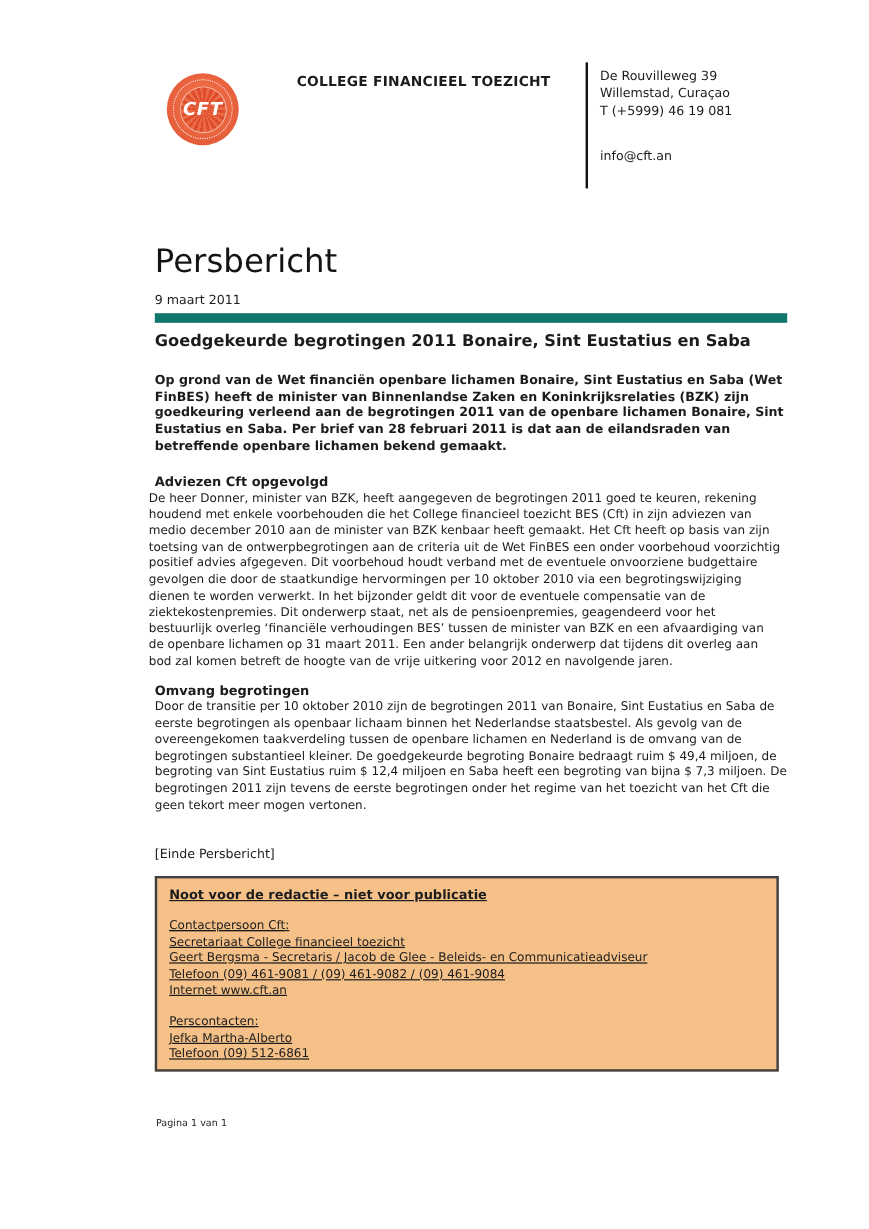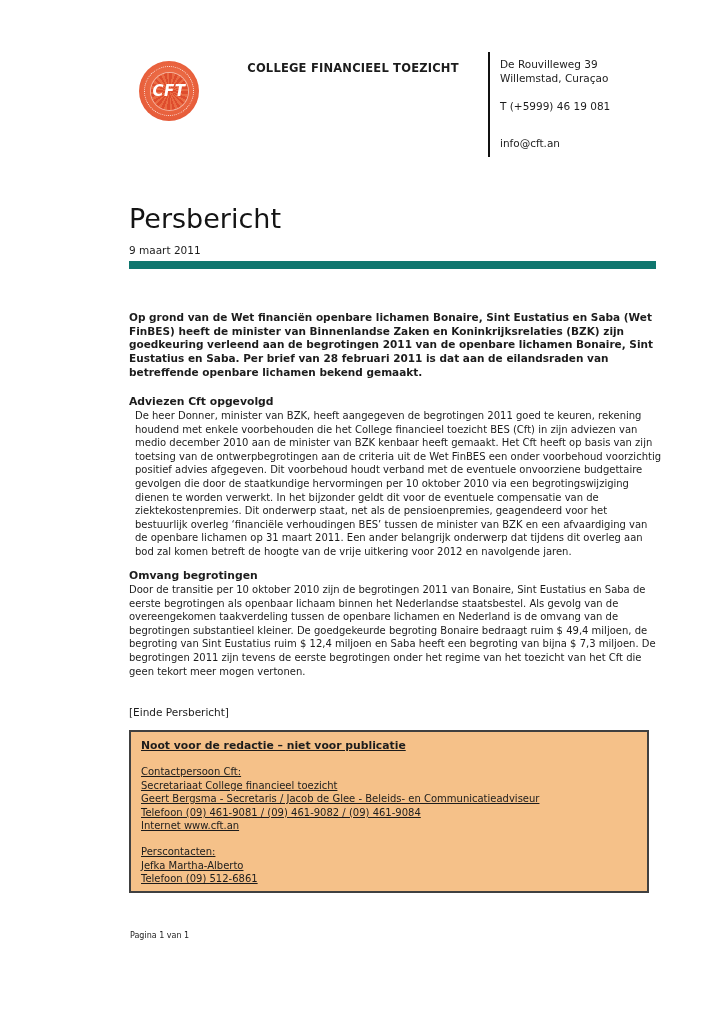--- a/index.html
+++ b/index.html
@@ -40,21 +40,21 @@
     letter-spacing:0.2px; white-space:nowrap;
   }
   .header-vline {
     position:absolute; left:488px; top:52px;
     width:2px; height:105px; background:#111111;
   }
   .address {
     position:absolute; left:500px; top:57px;
     font-size:10.5px; line-height:14px;
   }
-  .address .phone { margin-top:14px;text-align:right; }
+  .address .phone { margin-top:1px;text-align:right; }
   .address .email { margin-top:23px; }
 
   
   .doc-kind {
     position:absolute; left:129px; top:203px;
     font-size:27px; font-weight:400; color:#141414;
   }
   .date-row {
     position:absolute; left:129px; top:244px; width:527px;
     font-size:10.5px; padding-bottom:5px;
@@ -62,21 +62,21 @@
   }
   .doc-title {
     position:absolute; left:129px; top:276px; width:527px;
     font-size:13.5px; font-weight:bold;
   }
   .intro {
     position:absolute; left:129px; top:311px; width:527px;
     font-size:10.5px; font-weight:bold; line-height:13.7px;
   }
   .sec1-head { position:absolute; left:129px; top:395px; font-size:10.8px; font-weight:bold; }
-  .sec1-body { position:absolute; left:135px; top:409px; width:527px; font-size:10px; line-height:13.6px; }
+  .sec1-body { position:absolute; left:124px; top:409px; width:527px; font-size:10px; line-height:13.6px; }
   .sec2-head { position:absolute; left:129px; top:569px; font-size:10.8px; font-weight:bold; }
   .sec2-body { position:absolute; left:129px; top:583px; width:527px; font-size:10px; line-height:13.6px; }
   .end-marker { position:absolute; left:129px; top:706px; font-size:10.5px; }
 
   
   .note-box {
     position:absolute; left:129px; top:730px; width:520px; height:163px;
     background:#f5c189;
     border:2px solid #404040;
     padding:7px 10px 8px 10px;
@@ -107,20 +107,21 @@
   <div class="header-vline"></div>
   <div class="address">
     <div>De Rouvilleweg 39</div>
     <div>Willemstad, Curaçao</div>
     <div class="phone">T (+5999) 46 19 081</div>
     <div class="email">info@cft.an</div>
   </div>
 
   <div class="doc-kind">Persbericht</div>
   <div class="date-row">9 maart 2011</div>
+  <div class="doc-title">Goedgekeurde begrotingen 2011 Bonaire, Sint Eustatius en Saba</div>
   <p class="intro">Op grond van de Wet financiën openbare lichamen Bonaire, Sint Eustatius en Saba (Wet FinBES) heeft de minister van Binnenlandse Zaken en Koninkrijksrelaties (BZK) zijn goedkeuring verleend aan de begrotingen 2011 van de openbare lichamen Bonaire, Sint Eustatius en Saba. Per brief van 28 februari 2011 is dat aan de eilandsraden van betreffende openbare lichamen bekend gemaakt.</p>
 
   <div class="sec1-head">Adviezen Cft opgevolgd</div>
   <p class="sec1-body">De heer Donner, minister van BZK, heeft aangegeven de begrotingen 2011 goed te keuren, rekening houdend met enkele voorbehouden die het College financieel toezicht BES (Cft) in zijn adviezen van medio december 2010 aan de minister van BZK kenbaar heeft gemaakt. Het Cft heeft op basis van zijn toetsing van de ontwerpbegrotingen aan de criteria uit de Wet FinBES een onder voorbehoud voorzichtig positief advies afgegeven. Dit voorbehoud houdt verband met de eventuele onvoorziene budgettaire gevolgen die door de staatkundige hervormingen per 10 oktober 2010 via een begrotingswijziging dienen te worden verwerkt. In het bijzonder geldt dit voor de eventuele compensatie van de ziektekostenpremies. Dit onderwerp staat, net als de pensioenpremies, geagendeerd voor het bestuurlijk overleg ‘financiële verhoudingen BES’ tussen de minister van BZK en een afvaardiging van de openbare lichamen op 31 maart 2011. Een ander belangrijk onderwerp dat tijdens dit overleg aan bod zal komen betreft de hoogte van de vrije uitkering voor 2012 en navolgende jaren.</p>
 
   <div class="sec2-head">Omvang begrotingen</div>
   <p class="sec2-body">Door de transitie per 10 oktober 2010 zijn de begrotingen 2011 van Bonaire, Sint Eustatius en Saba de eerste begrotingen als openbaar lichaam binnen het Nederlandse staatsbestel. Als gevolg van de overeengekomen taakverdeling tussen de openbare lichamen en Nederland is de omvang van de begrotingen substantieel kleiner. De goedgekeurde begroting Bonaire bedraagt ruim $ 49,4 miljoen, de begroting van Sint Eustatius ruim $ 12,4 miljoen en Saba heeft een begroting van bijna $ 7,3 miljoen. De begrotingen 2011 zijn tevens de eerste begrotingen onder het regime van het toezicht van het Cft die geen tekort meer mogen vertonen.</p>
 
   <div class="end-marker">[Einde Persbericht]</div>
 

